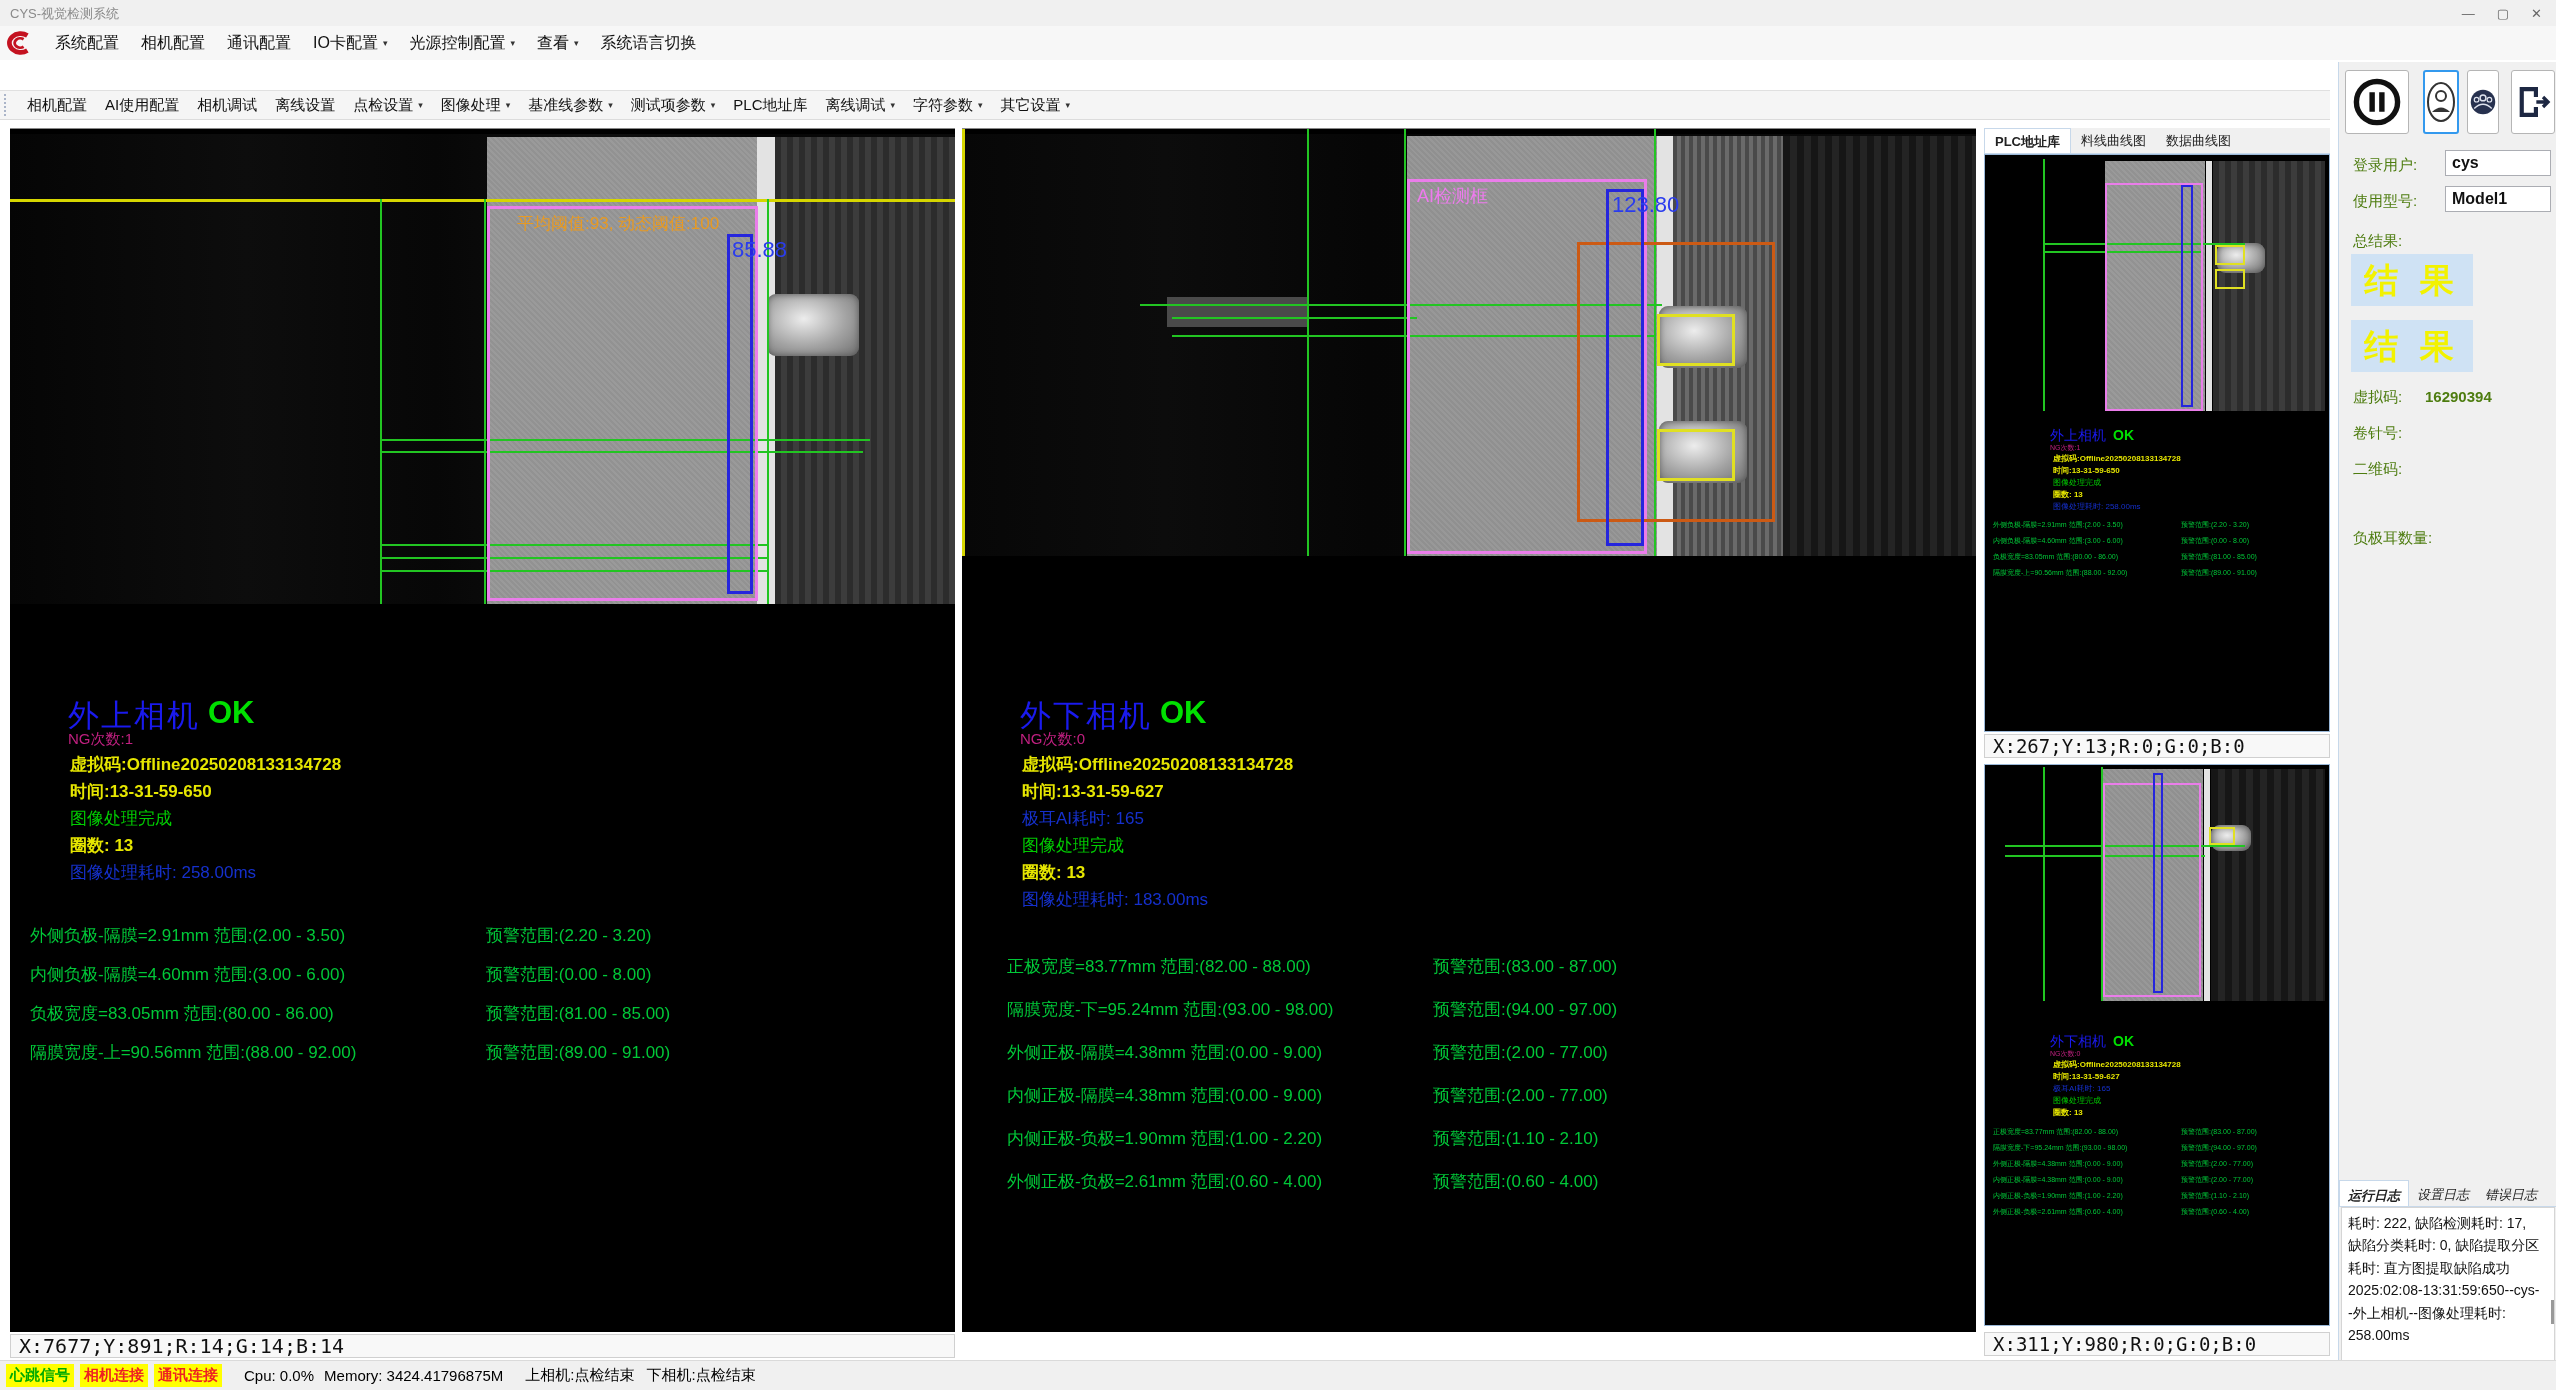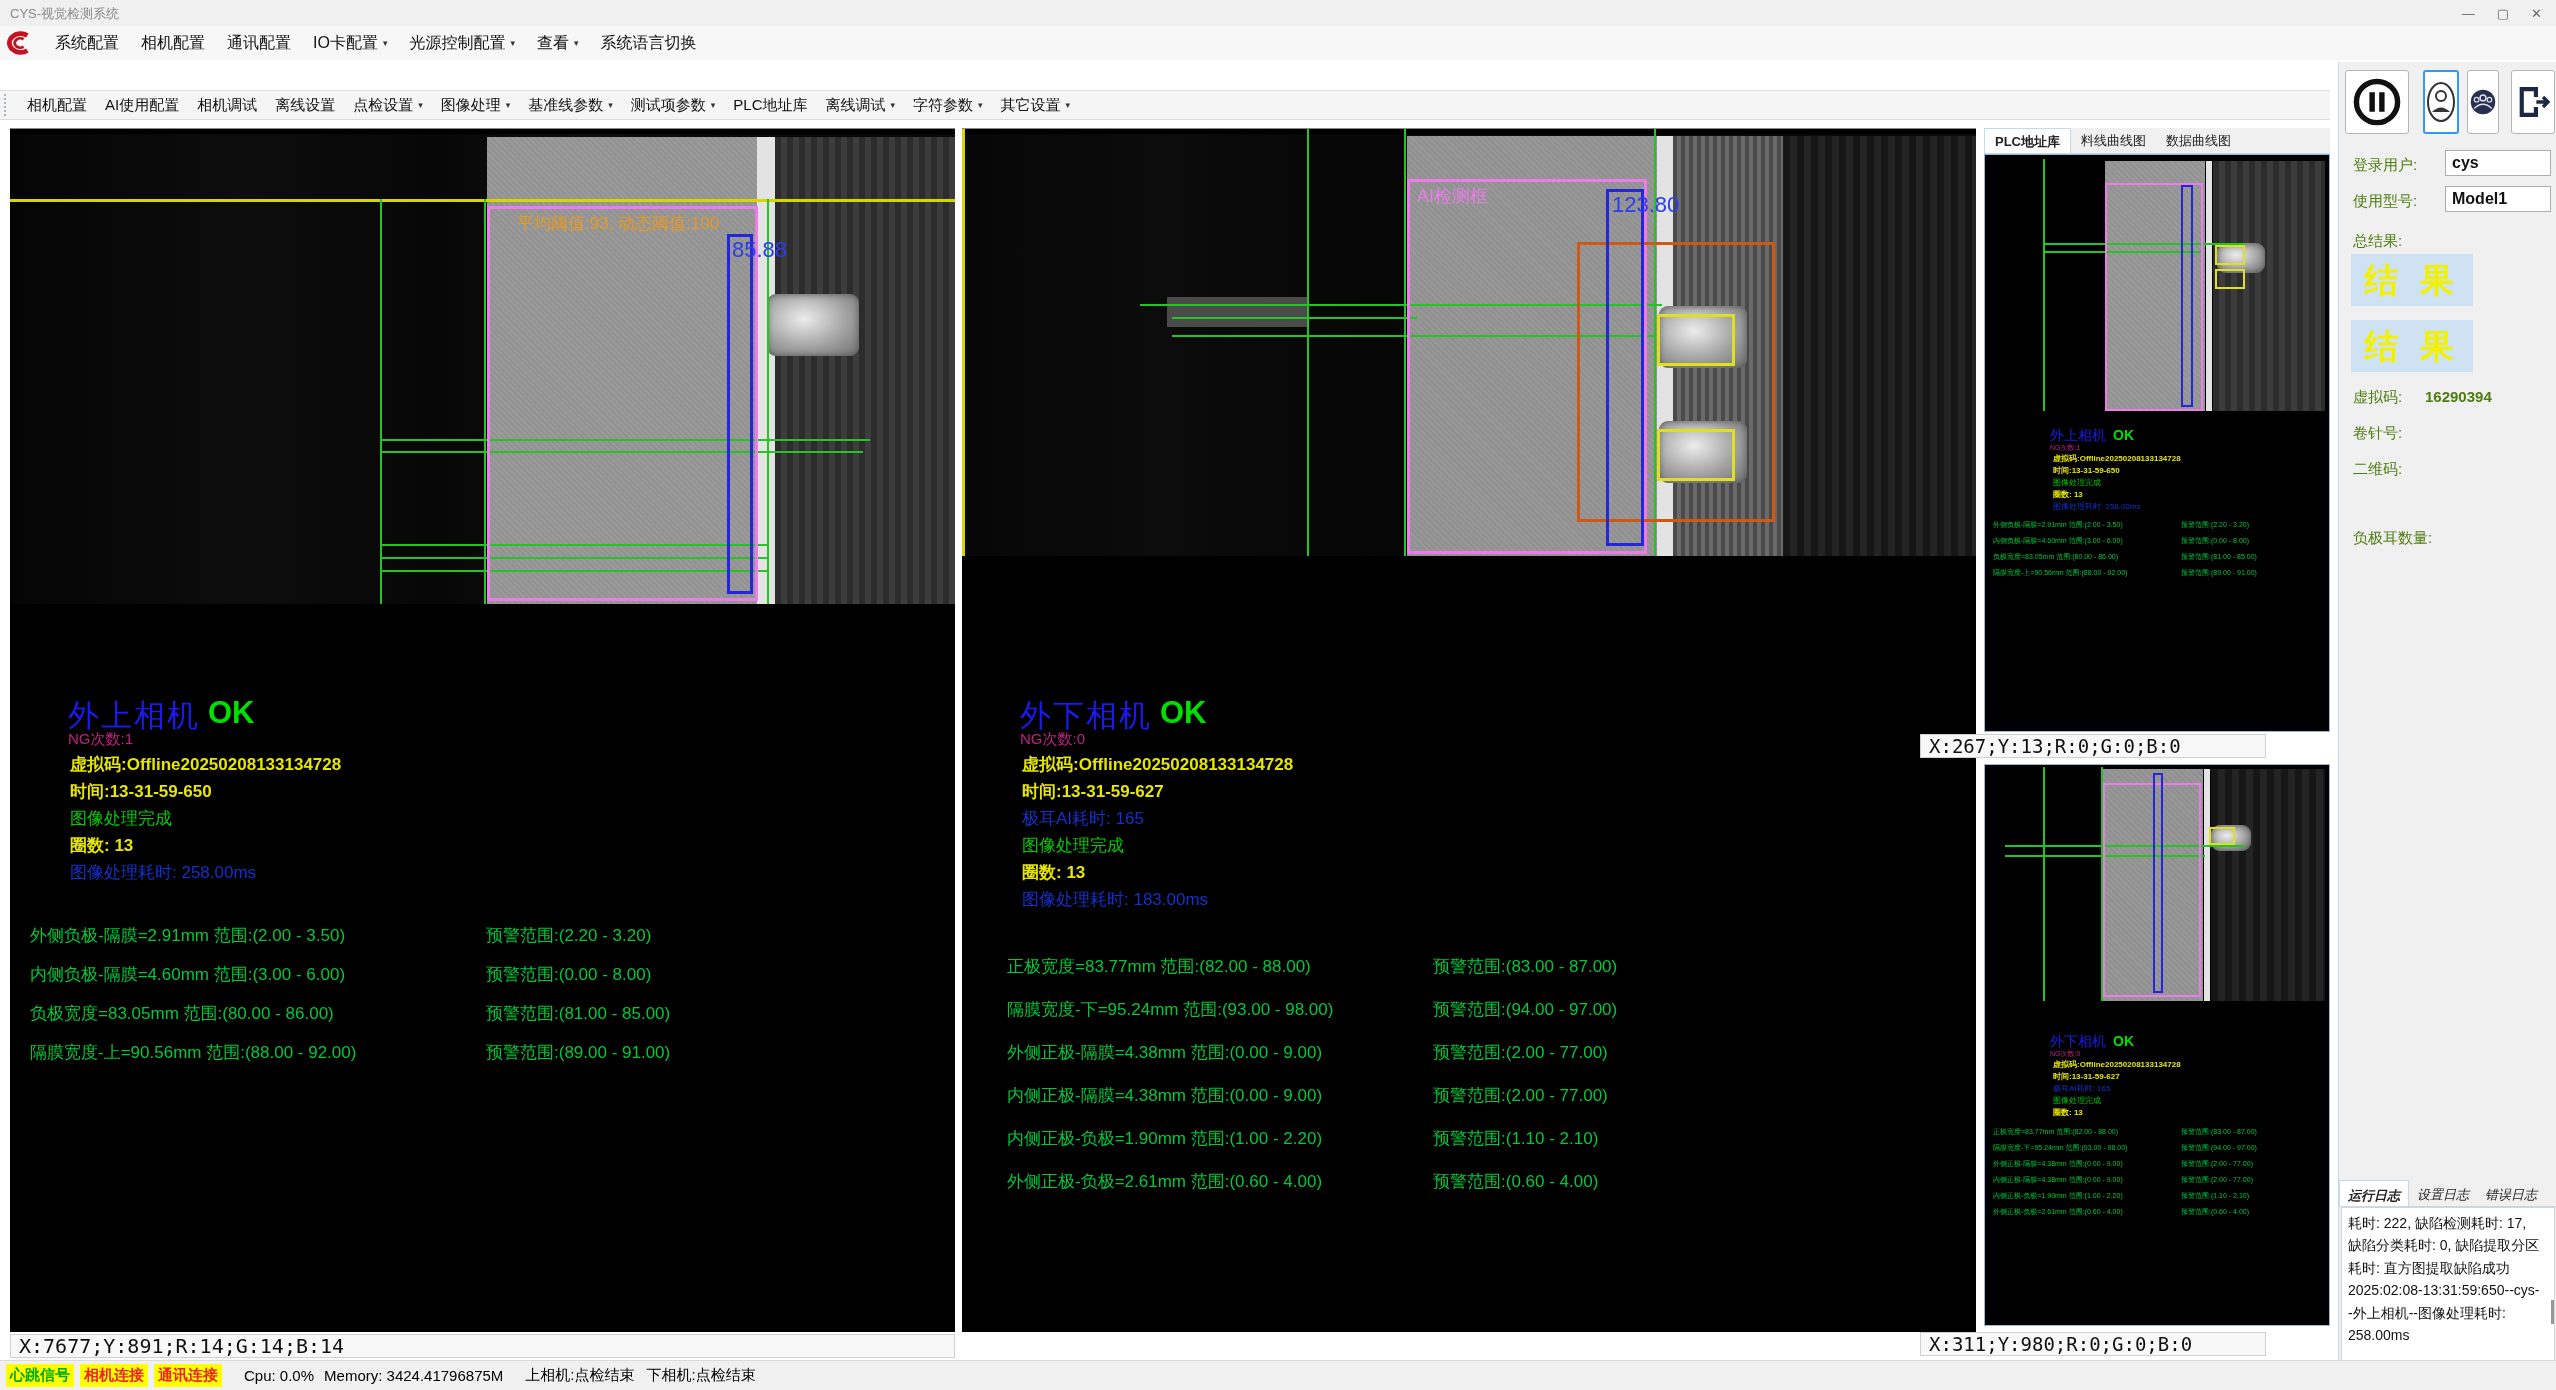--- a/index.html
+++ b/index.html
@@ -70,21 +70,21 @@
   .meas-row .mtext { position:absolute; color:#00c838; font-size:17px; white-space:nowrap; }
   .meas-row .mwarn { position:absolute; color:#00c838; font-size:17px; white-space:nowrap; }
 
   
   .ng-tabs { position:absolute; left:1984px; top:128px; width:346px; height:26px; background:#f0f0f0; border-bottom:1px solid #c7d8ea; display:flex; }
   .ng-tab { font-size:13px; color:#222; padding:4px 10px 0 10px; }
   .ng-tab.sel { background:#fff; border:1px solid #c7d8ea; border-bottom:none; font-weight:bold; }
   .thumb { position:absolute; left:1984px; width:346px; background:#000; border:1px solid #9ab8d8; overflow:hidden; }
   .thumb1 { top:154px; height:578px; }
   .thumb2 { top:764px; height:562px; }
-  .coord-t { left:1920px; width:346px; font-size:19px; }
+  .coord-t { left:1984px; width:346px; font-size:19px; }
   .coord-t1 { top:734px; }
   .coord-t2 { top:1332px; }
 
   .mini-name { font-size:14px; color:#1a1aee; }
   .mini-ok { font-size:14px; color:#00e000; font-weight:bold; }
   .mini-ng { font-size:7px; color:#c02080; }
   .mini-y { font-size:8px; color:#e6e600; font-weight:bold; }
   .mini-g { font-size:8px; color:#00cc00; }
   .mini-b { font-size:8px; color:#1530cc; }
   .mini-m { position:absolute; font-size:7px; color:#00c838; white-space:nowrap; }

